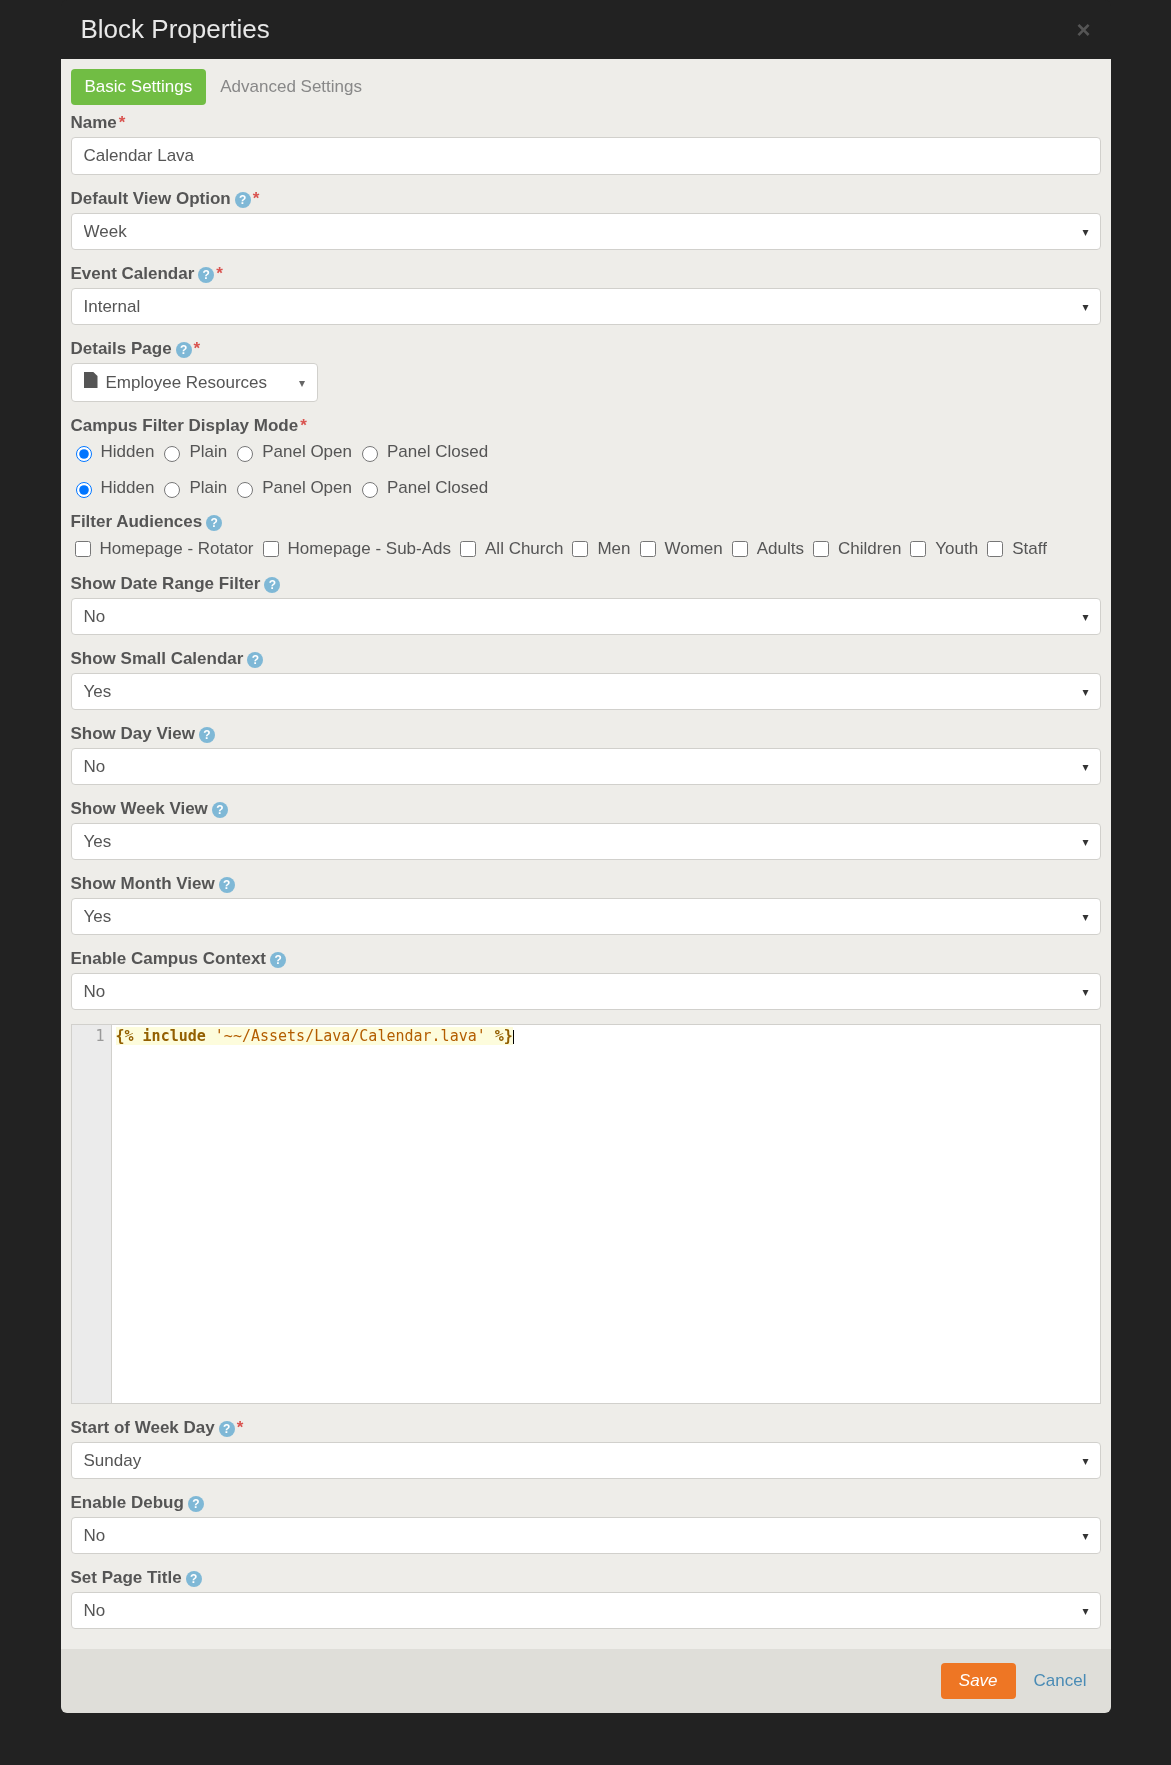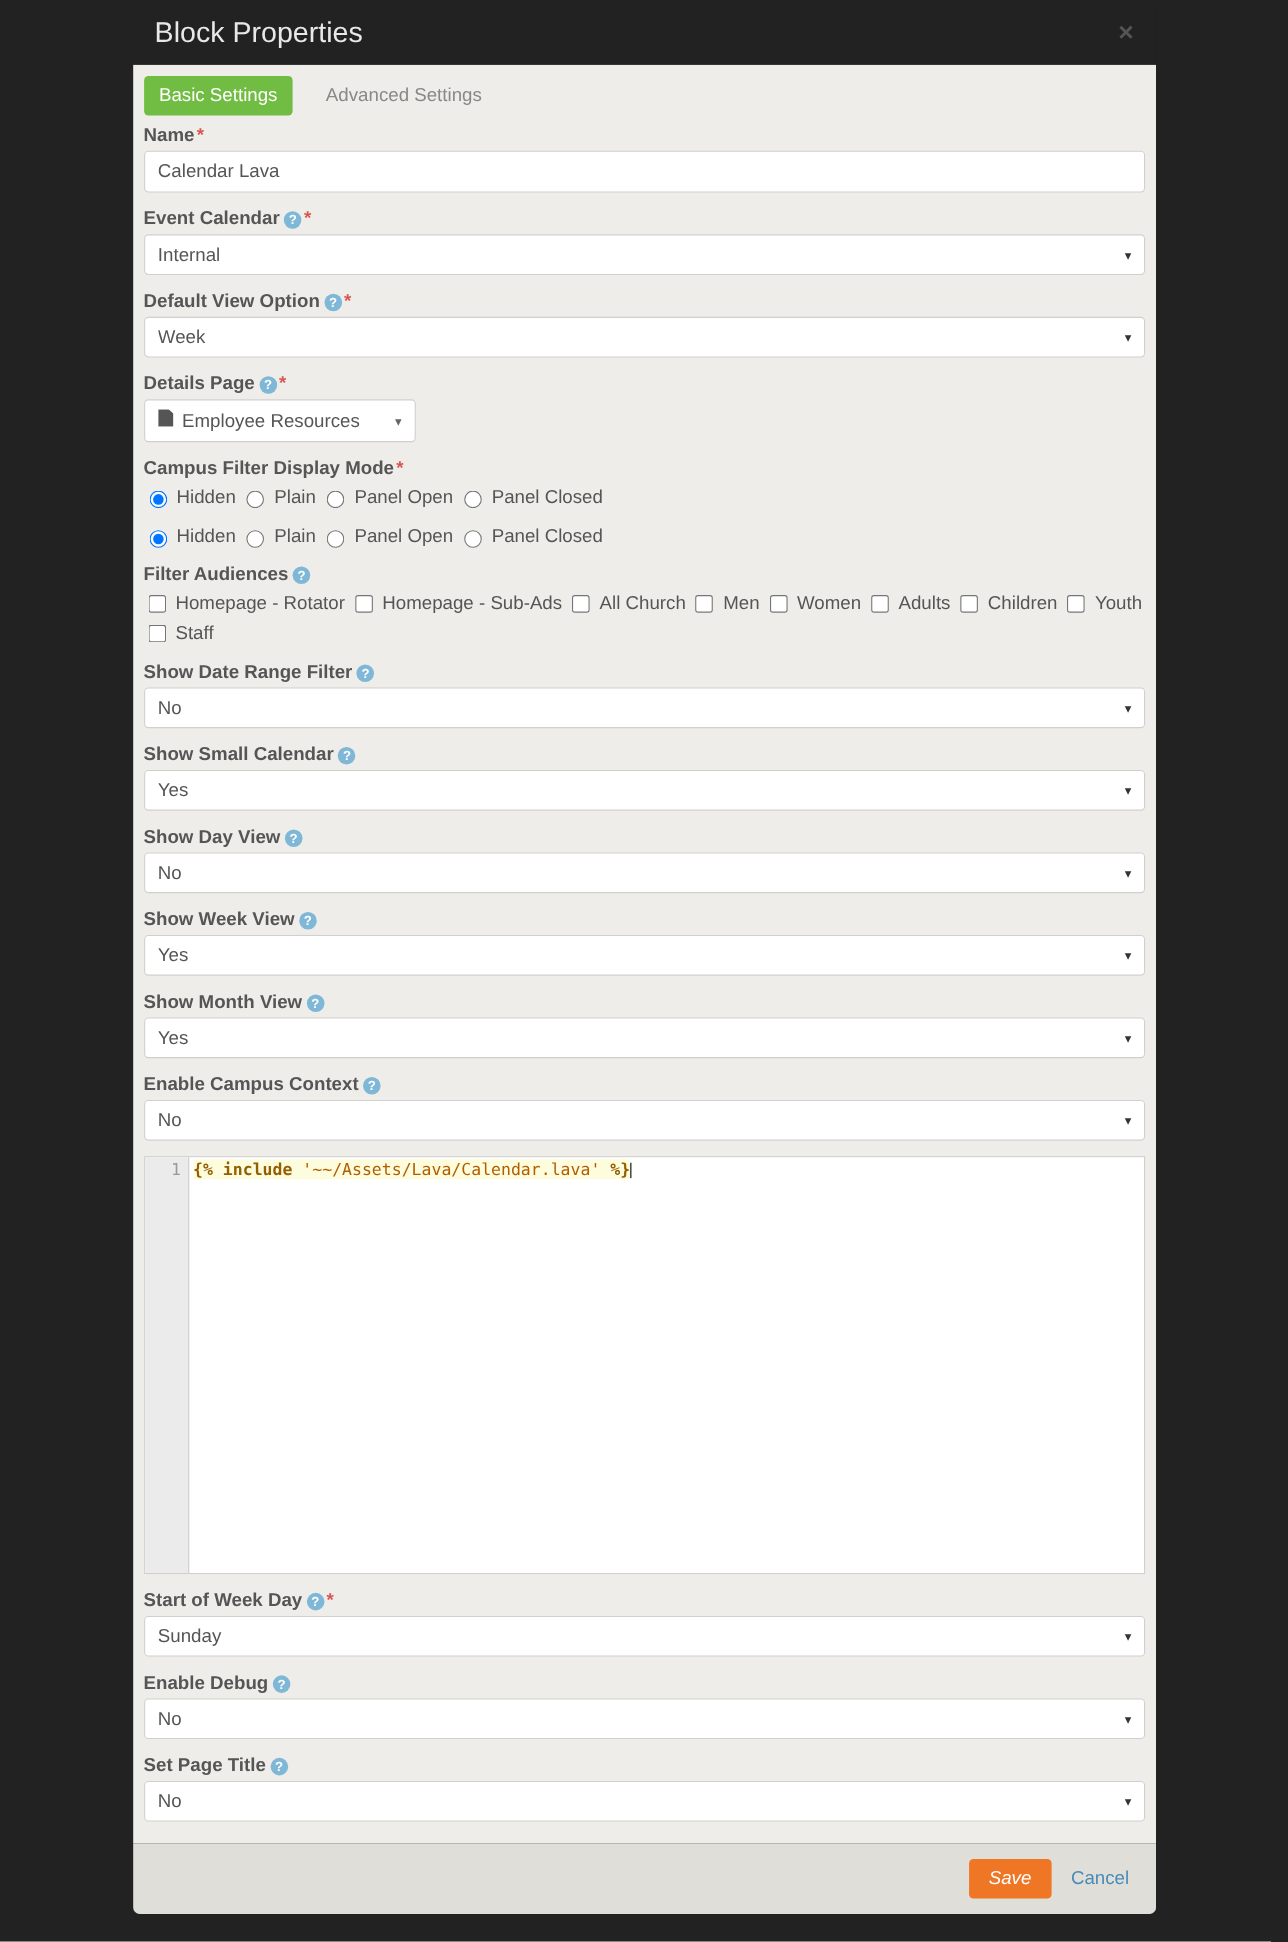--- a/index.html
+++ b/index.html
@@ -4,21 +4,21 @@
 <style>
   * { box-sizing: border-box; }
   body {
     margin: 0;
     font-family: -apple-system, BlinkMacSystemFont, "Segoe UI", Helvetica, Arial, sans-serif;
     font-size: 18px;
     background: #222;
     color: #333;
   }
   .modal {
-    width: 930px;
+    width: 1050px;
     margin: 0 auto;
     background: #222;
     border-radius: 6px;
     overflow: hidden;
   }
   .modal-header {
     background: #222;
     color: #e8e8e8;
     padding: 14px 20px;
     display: flex;
@@ -35,21 +35,21 @@
     font-size: 24px;
     cursor: pointer;
     font-weight: bold;
   }
   .modal-body {
     background: #eeede9;
     padding: 10px 10px 16px 10px;
   }
   .tabs {
     display: flex;
-    gap: 16px;
+    gap: 0;
     margin-bottom: 8px;
   }
   .tab {
     padding: 8px 14px;
     border-radius: 4px;
     font-size: 17px;
     cursor: pointer;
     color: #888;
   }
   .tab.active {
@@ -226,33 +226,33 @@
       <div class="tab active">Basic Settings</div>
       <div class="tab">Advanced Settings</div>
     </div>
 
     <div class="form-group">
       <label class="form-label"><span>Name</span><span class="required">*</span></label>
       <input class="form-control" type="text" value="Calendar Lava" style="">
     </div>
 
     <div class="form-group">
+      <label class="form-label"><span>Default View Option</span><span class="help-icon">?</span><span class="required">*</span></label>
+      <div class="select-wrap">
+        <select class="form-control">
+          <option>Week</option>
+        </select>
+      </div>
+    </div>
+
+    <div class="form-group">
       <label class="form-label"><span>Event Calendar</span><span class="help-icon">?</span><span class="required">*</span></label>
       <div class="select-wrap">
         <select class="form-control">
           <option>Internal</option>
-        </select>
-      </div>
-    </div>
-
-    <div class="form-group">
-      <label class="form-label"><span>Default View Option</span><span class="help-icon">?</span><span class="required">*</span></label>
-      <div class="select-wrap">
-        <select class="form-control">
-          <option>Week</option>
         </select>
       </div>
     </div>
 
     <div class="form-group">
       <label class="form-label"><span>Details Page</span><span class="help-icon">?</span><span class="required">*</span></label>
       <div>
         <button class="picker-btn">
           <span class="file-icon"></span>
           <span>Employee Resources</span>

